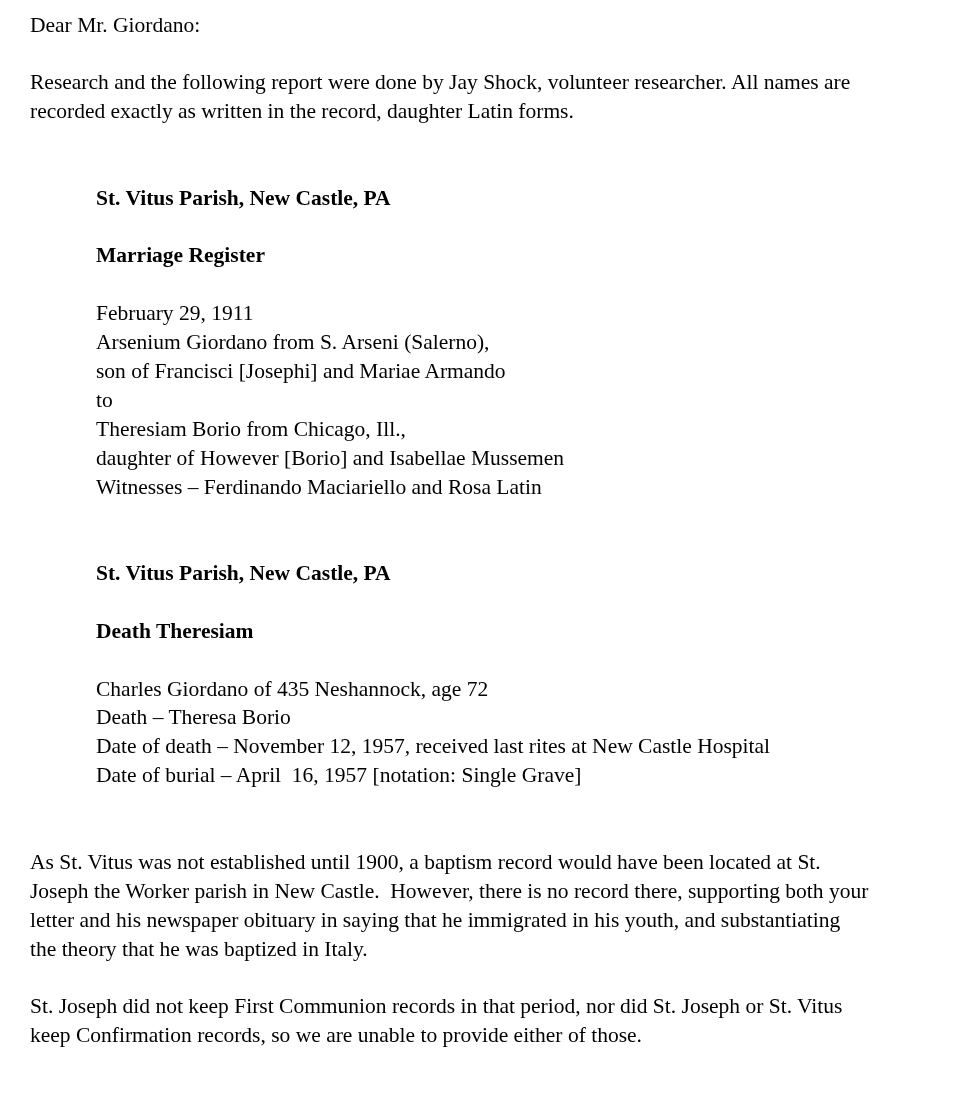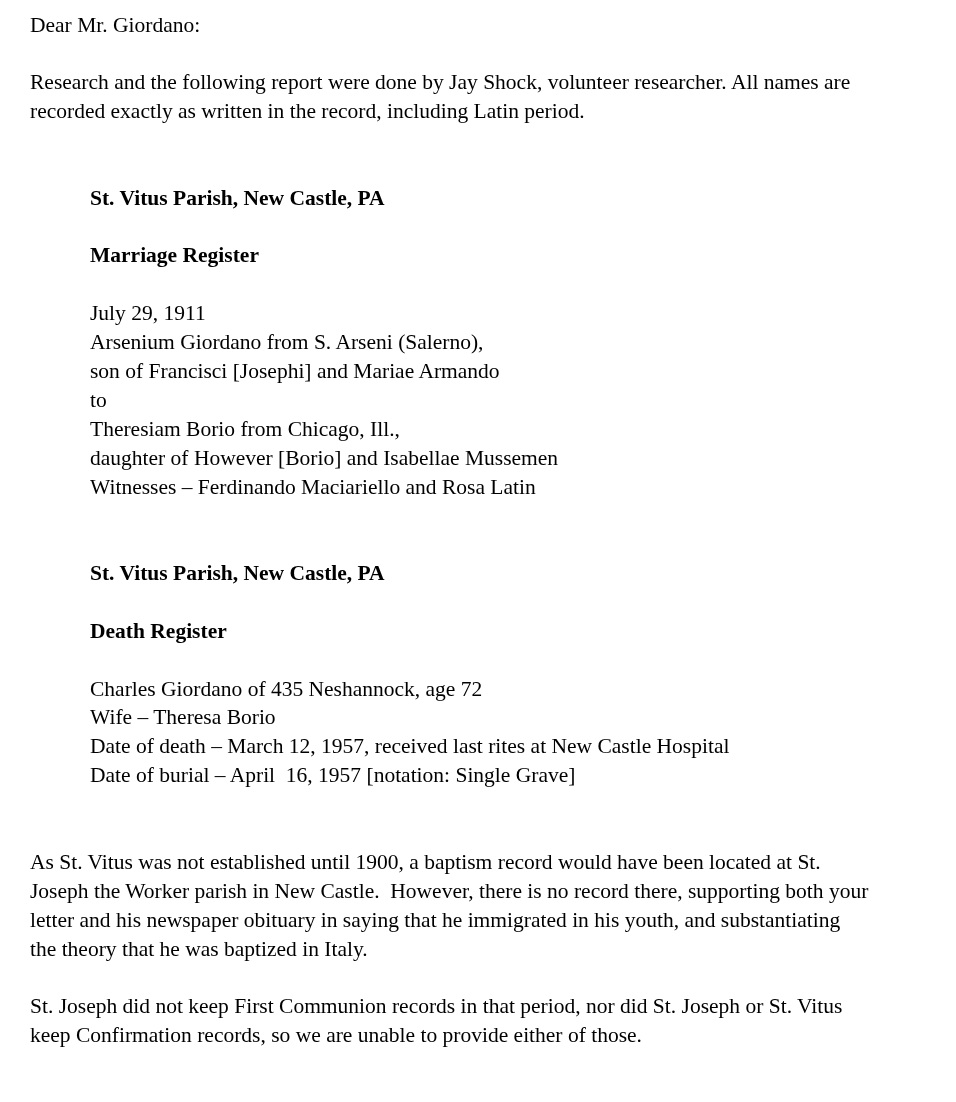--- a/index.html
+++ b/index.html
@@ -4,51 +4,51 @@
   <style>
     html, body { margin: 0; padding: 0; background: #ffffff; }
     body {
       width: 956px; height: 1102px; overflow: hidden; position: relative;
       font-family: "Liberation Serif", "DejaVu Serif", serif;
       font-size: 21.5px; color: #000000; line-height: 29px;
     }
     .line { position: absolute; white-space: pre; margin: 0; }
     .bold { font-weight: bold; }
     .left { left: 30px; }
-    .indent { left: 90px; }
+    .indent { left: 96px; }
   </style>
 </head>
 <body>
 
 <div>
   <p class="line left" style="top:11px">Dear Mr. Giordano:</p>
 
   <div>
     <p class="line left" style="top:68px">Research and the following report were done by Jay Shock, volunteer researcher. All names are</p>
-    <p class="line left" style="top:97px">recorded exactly as written in the record, including Latin period.</p>
+    <p class="line left" style="top:97px">recorded exactly as written in the record, daughter Latin forms.</p>
   </div>
 
   <div>
     <p class="line indent bold" style="top:184px">St. Vitus Parish, New Castle, PA</p>
     <p class="line indent bold" style="top:241px">Marriage Register</p>
-    <p class="line indent" style="top:299px">July 29, 1911</p>
+    <p class="line indent" style="top:299px">February 29, 1911</p>
     <p class="line indent" style="top:328px">Arsenium Giordano from S. Arseni (Salerno),</p>
     <p class="line indent" style="top:357px">son of Francisci [Josephi] and Mariae Armando</p>
     <p class="line indent" style="top:386px">to</p>
     <p class="line indent" style="top:415px">Theresiam Borio from Chicago, Ill.,</p>
     <p class="line indent" style="top:444px">daughter of However [Borio] and Isabellae Mussemen</p>
     <p class="line indent" style="top:473px">Witnesses – Ferdinando Maciariello and Rosa Latin</p>
   </div>
 
   <div>
     <p class="line indent bold" style="top:559px">St. Vitus Parish, New Castle, PA</p>
-    <p class="line indent bold" style="top:617px">Death Register</p>
+    <p class="line indent bold" style="top:617px">Death Theresiam</p>
     <p class="line indent" style="top:675px">Charles Giordano of 435 Neshannock, age 72</p>
-    <p class="line indent" style="top:703px">Wife – Theresa Borio</p>
-    <p class="line indent" style="top:732px">Date of death – March 12, 1957, received last rites at New Castle Hospital</p>
+    <p class="line indent" style="top:703px">Death – Theresa Borio</p>
+    <p class="line indent" style="top:732px">Date of death – November 12, 1957, received last rites at New Castle Hospital</p>
     <p class="line indent" style="top:761px">Date of burial – April  16, 1957 [notation: Single Grave]</p>
   </div>
 
   <div>
     <p class="line left" style="top:848px">As St. Vitus was not established until 1900, a baptism record would have been located at St.</p>
     <p class="line left" style="top:877px">Joseph the Worker parish in New Castle.  However, there is no record there, supporting both your</p>
     <p class="line left" style="top:906px">letter and his newspaper obituary in saying that he immigrated in his youth, and substantiating</p>
     <p class="line left" style="top:935px">the theory that he was baptized in Italy.</p>
   </div>
 

